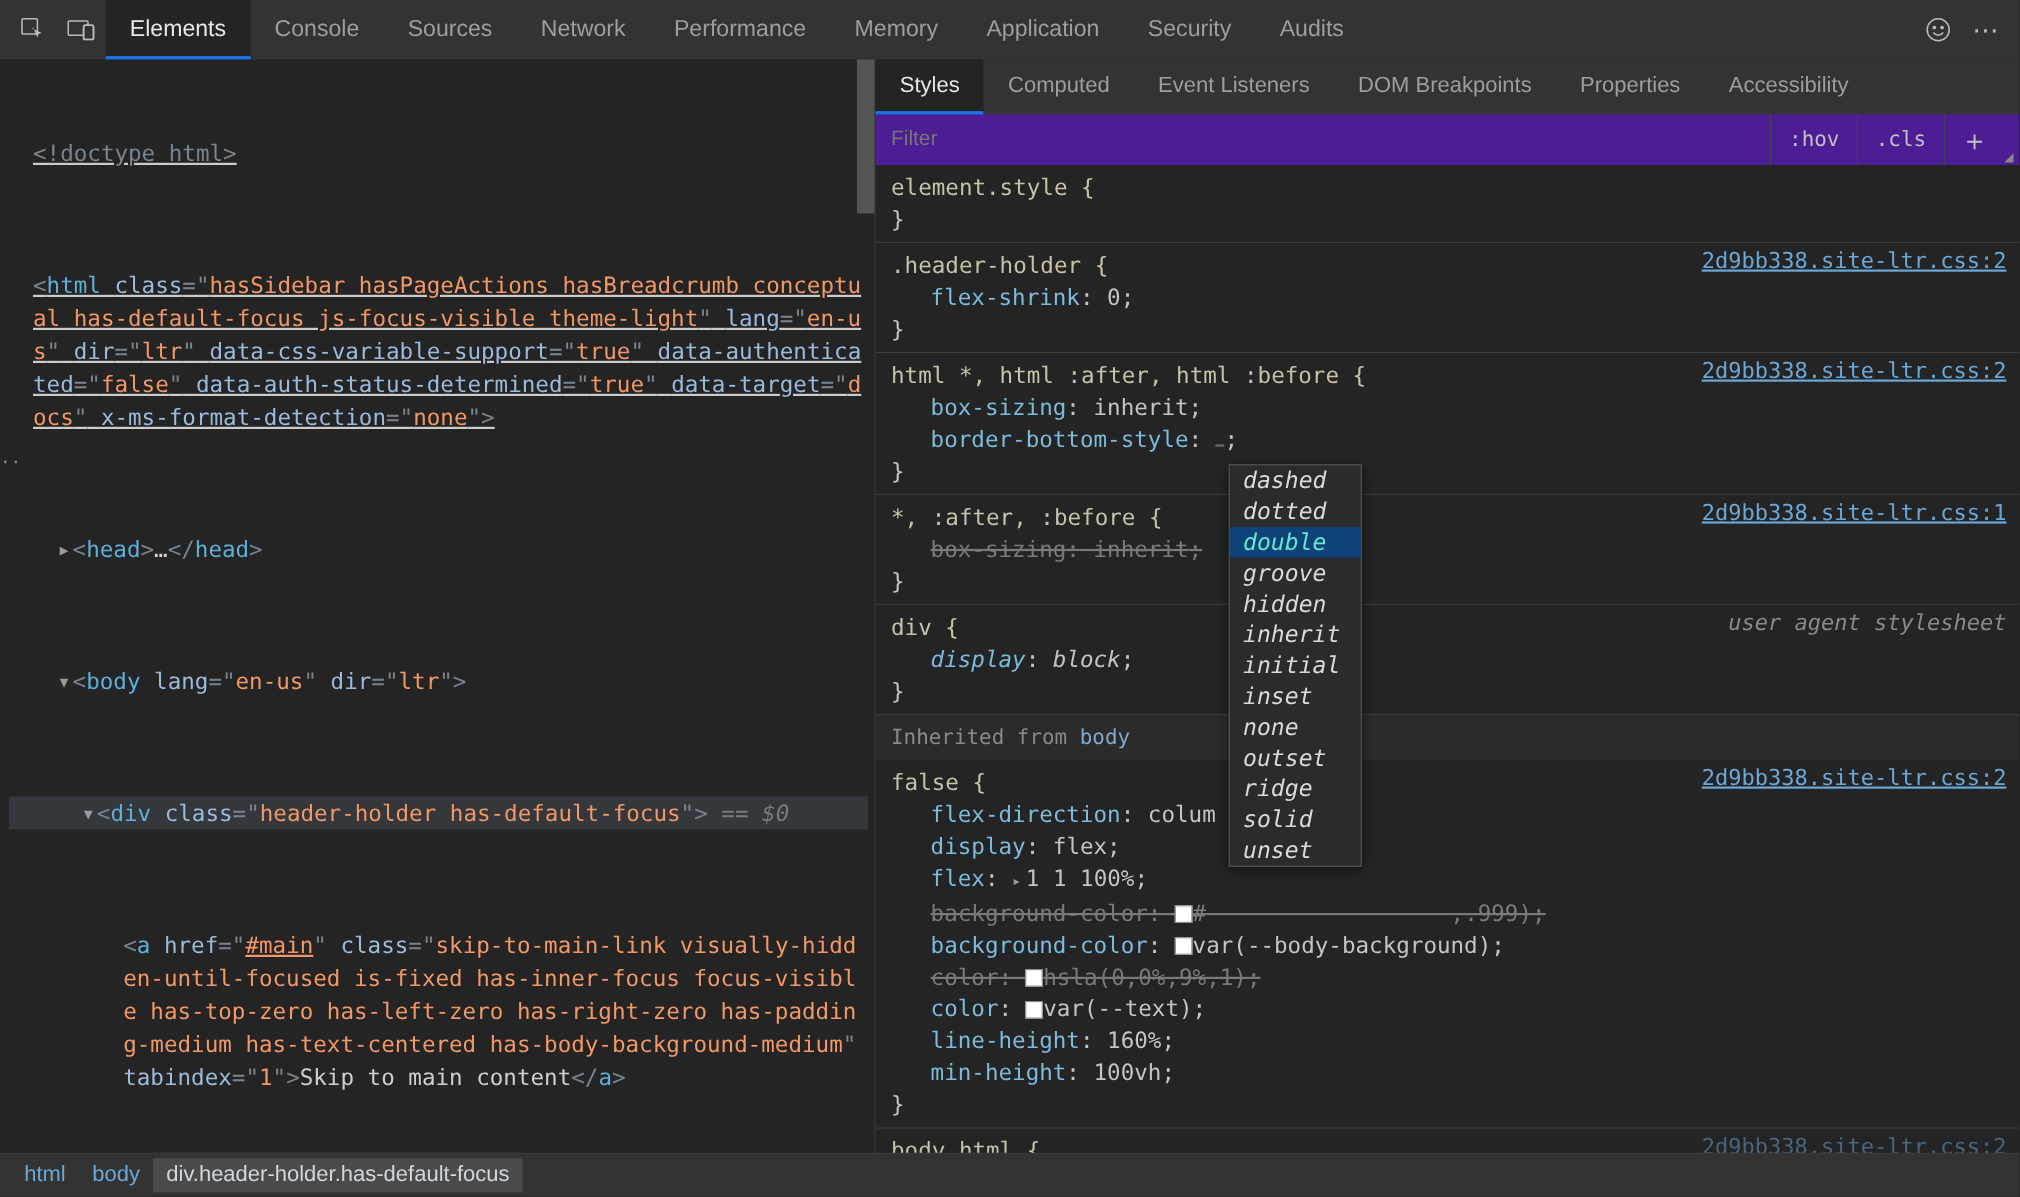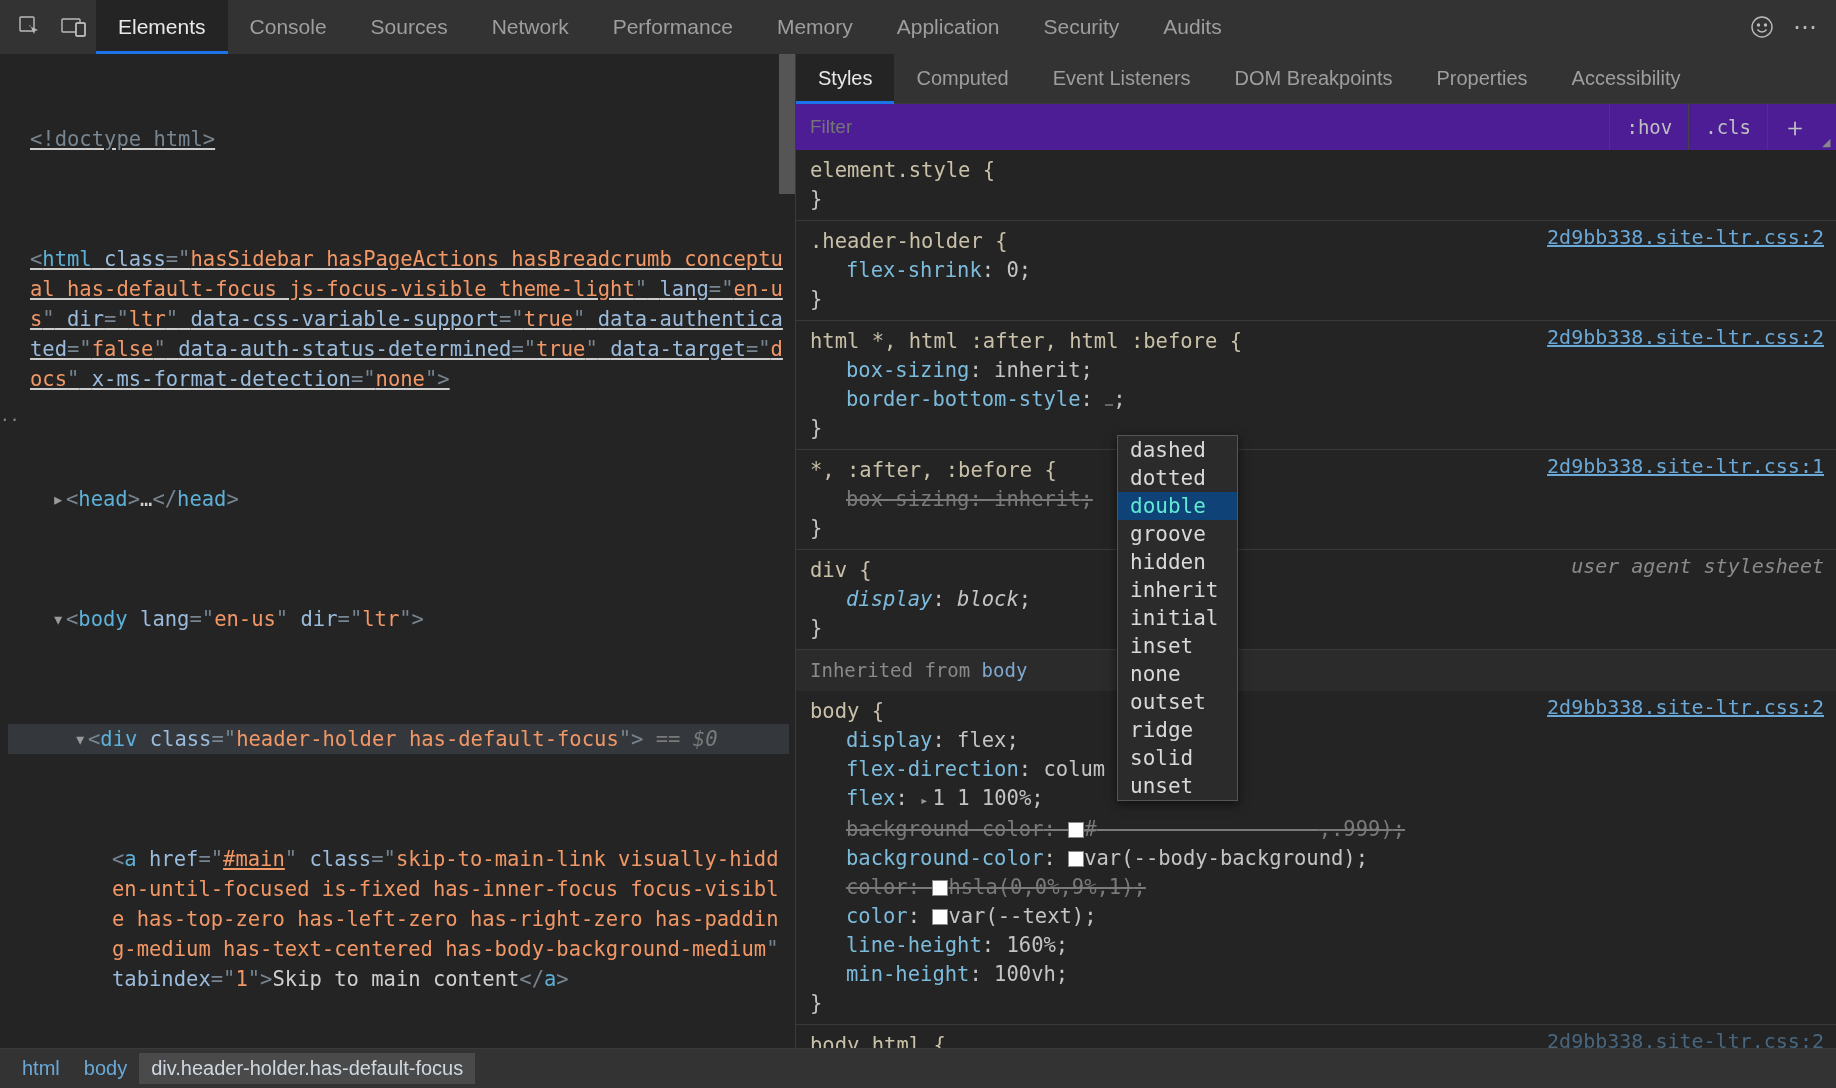--- a/index.html
+++ b/index.html
@@ -217,26 +217,27 @@
   vertical-align: -2px;
 }
 .disclosure::before {
   content: "▸"; color: #999; margin-right: 4px; font-size: 14px;
 }
 
 
 .ac {
   position: absolute;
   left: 1117px;
-  top: 435px;
+  top: 422px;
   background: #2b2b2b;
   border: 1px solid #555;
   box-shadow: 0 3px 10px rgba(0,0,0,.6);
   font-size: 21px;
   z-index: 50;
+  font-style: italic;
 }
 .ac-item {
   padding: 2px 18px 2px 12px;
   color: #d9d9d9;
 }
 .ac-item.sel {
   background: #0f4277;
   color: #5eead4;
 }
 
@@ -424,23 +425,23 @@
         <div style="padding-left:36px"><span class="prop ital">display</span><span class="brace">: </span><span class="propv ital">block</span><span class="brace">;</span></div>
         <div><span class="brace">}</span></div>
       </div>
 
       <div class="inherited">
         <span>Inherited from</span>&nbsp;<span class="bodylink">body</span>
       </div>
 
       <div class="rule">
         <span class="link">2d9bb338.site-ltr.css:2</span>
-        <div><span class="selector">body {</span></div>
+        <div><span class="selector">false {</span></div>
+        <div style="padding-left:36px"><span class="prop">flex-direction</span><span class="brace">: </span><span class="propv">colum</span></div>
         <div style="padding-left:36px"><span class="prop">display</span><span class="brace">: </span><span class="propv">flex</span><span class="brace">;</span></div>
-        <div style="padding-left:36px"><span class="prop">flex-direction</span><span class="brace">: </span><span class="propv">colum</span></div>
         <div style="padding-left:36px"><span class="prop">flex</span><span class="brace">: </span><span class="disclosure"></span><span class="propv">1 1 100%</span><span class="brace">;</span></div>
         <div style="padding-left:36px" class="strike"><span>background-color</span>: <span class="swatch"></span><span>#</span>&nbsp;&nbsp;&nbsp;&nbsp;&nbsp;&nbsp;&nbsp;&nbsp;&nbsp;&nbsp;&nbsp;&nbsp;&nbsp;&nbsp;&nbsp;&nbsp;&nbsp;&nbsp;<span>,.999)</span>;</div>
         <div style="padding-left:36px"><span class="prop">background-color</span><span class="brace">: </span><span class="swatch"></span><span class="propv">var(--body-background)</span><span class="brace">;</span></div>
         <div style="padding-left:36px" class="strike"><span>color</span>: <span class="swatch"></span><span>hsla(0,0%,9%,1)</span>;</div>
         <div style="padding-left:36px"><span class="prop">color</span><span class="brace">: </span><span class="swatch"></span><span class="propv">var(--text)</span><span class="brace">;</span></div>
         <div style="padding-left:36px"><span class="prop">line-height</span><span class="brace">: </span><span class="propv">160%</span><span class="brace">;</span></div>
         <div style="padding-left:36px"><span class="prop">min-height</span><span class="brace">: </span><span class="propv">100vh</span><span class="brace">;</span></div>
         <div><span class="brace">}</span></div>
       </div>
 

